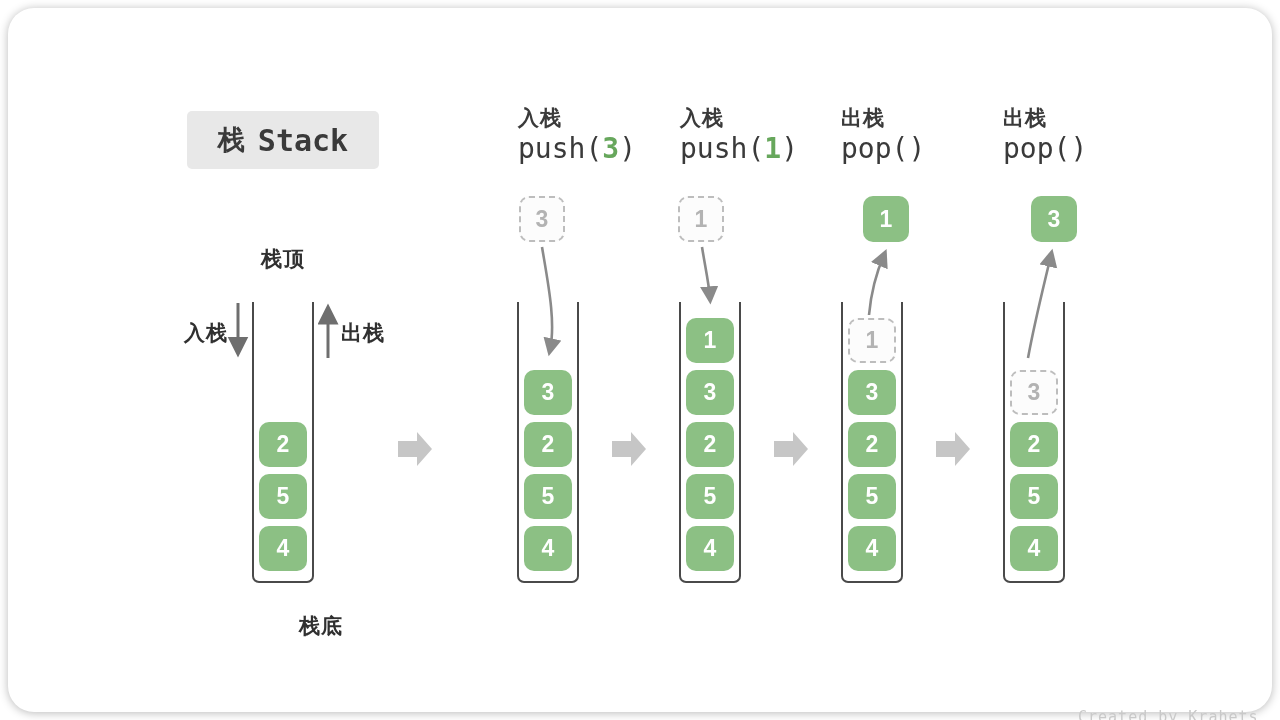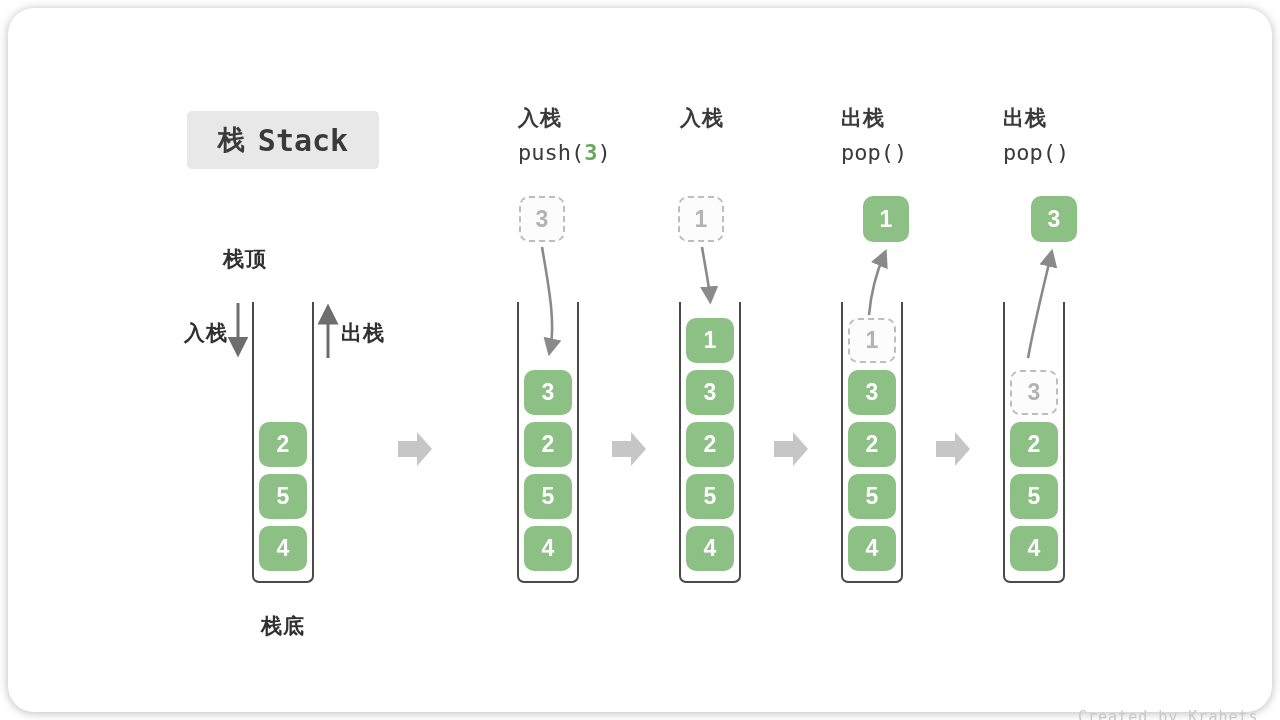--- a/index.html
+++ b/index.html
@@ -30,21 +30,21 @@
   .title-box{
     position:absolute;left:187px;top:111px;width:192px;height:58px;
     background:var(--title-bg);border-radius:5px;
     display:flex;align-items:center;justify-content:center;gap:13px;
     color:var(--text-dark);
   }
   .title-zh{font-size:27px;font-weight:bold;}
   .title-en{font-family:"DejaVu Sans Mono","Liberation Mono",monospace;font-size:30px;font-weight:600;}
   .op{position:absolute;top:104px;width:170px;color:var(--text-dark);}
   .op .zh{font-size:21px;font-weight:600;letter-spacing:1px;}
-  .op .code{margin-top:8px;font-family:"DejaVu Sans Mono","Liberation Mono",monospace;font-size:22px;color:var(--text-dark);}
+  .op .code{font-family:"DejaVu Sans Mono","Liberation Mono",monospace;font-size:28px;color:var(--text-dark);}
   .op .code .arg{color:var(--code-green);font-weight:bold;}
   .stack-container{
     position:absolute;top:302px;width:62px;height:281px;
     border-left:2px solid var(--wall);
     border-right:2px solid var(--wall);
     border-bottom:2px solid var(--wall);
     border-radius:0 0 7px 7px;
     display:flex;flex-direction:column;justify-content:flex-end;align-items:center;
     gap:7px;padding-bottom:10px;background:#fff;
   }
@@ -64,22 +64,22 @@
     font-size:23px;font-weight:bold;
   }
   .float-block.solid{background:var(--green);color:#fff;}
   .float-block.ghost{
     border:2px dashed var(--ghost-border);background:var(--ghost-bg);
     color:var(--ghost-text);font-weight:600;
   }
   .side-label{
     position:absolute;font-size:21px;font-weight:bold;color:#303030;letter-spacing:1px;
   }
-  #label-stack-top{left:223px;top:245px;width:120px;text-align:left;}
-  #label-stack-bottom{left:223px;top:612px;width:120px;text-align:center;}
+  #label-stack-top{left:223px;top:245px;width:120px;text-align:center;}
+  #label-stack-bottom{left:223px;top:612px;width:120px;text-align:right;}
   #label-push-in{left:156px;top:319px;width:72px;text-align:right;}
   #label-pop-out{left:341px;top:319px;width:72px;text-align:left;}
   svg.overlay{position:absolute;left:0;top:0;pointer-events:none;}
   .watermark{
     position:absolute;left:1078px;top:675px;
     font-family:"DejaVu Sans Mono","Liberation Mono",monospace;
     font-size:15px;color:var(--watermark);letter-spacing:1px;margin-top:33px;
   }
 </style>
 </head>
@@ -97,20 +97,21 @@
 <div class="side-label" id="label-push-in">入栈</div>
 <div class="side-label" id="label-pop-out">出栈</div>
 
 <div id="ops-root">
     <div class="op" style="left: 518px;">
       <div class="zh">入栈</div>
       <div class="code"><span class="pre">push(</span><span class="arg">3</span><span class="post">)</span></div>
     </div>
     <div class="op" style="left: 680px;">
       <div class="zh">入栈</div>
+      <div class="code"><span class="pre">push(</span><span class="arg">1</span><span class="post">)</span></div>
     </div>
     <div class="op" style="left: 841px;">
       <div class="zh">出栈</div>
       <div class="code"><span class="pre">pop(</span><span class="post">)</span></div>
     </div>
     <div class="op" style="left: 1003px;">
       <div class="zh">出栈</div>
       <div class="code"><span class="pre">pop(</span><span class="post">)</span></div>
     </div>
   </div>

